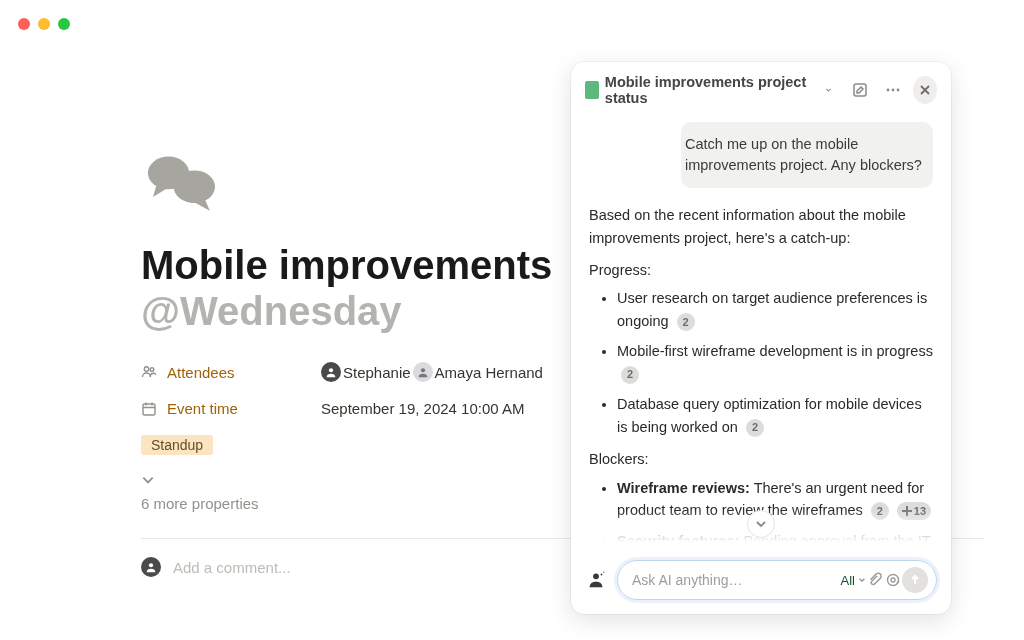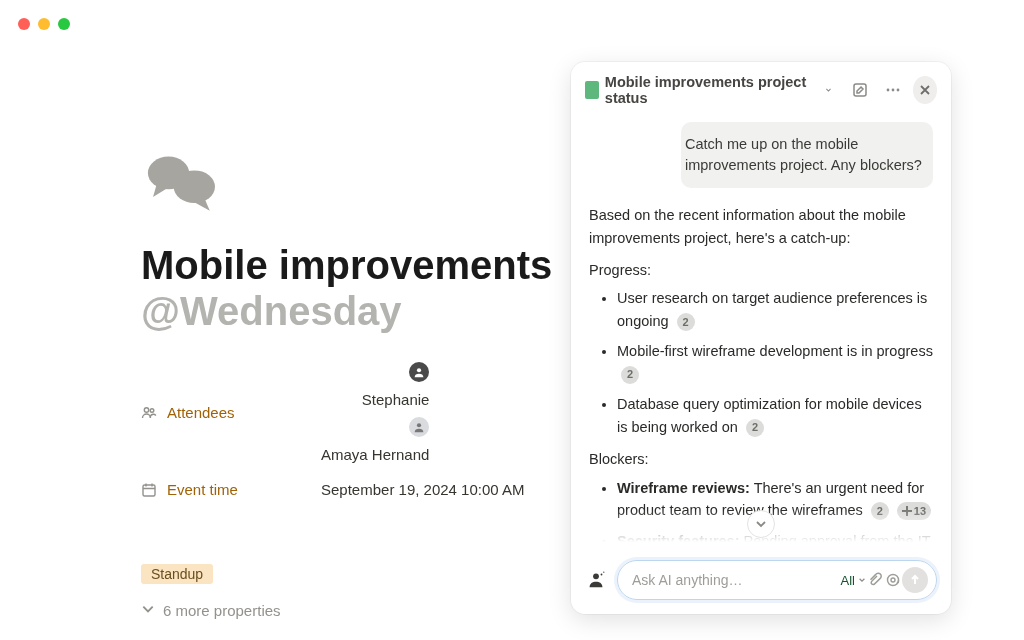--- a/index.html
+++ b/index.html
@@ -14,26 +14,26 @@
   .page { position: absolute; left: 141px; top: 150px; right: 40px; }
   .page-icon { margin-bottom: 18px; }
   .page-icon svg { width: 86px; height: 70px; }
   .title { font-size: 40px; font-weight: 700; line-height: 1.15; color: #1a1a1a; }
   .title .at-day { color: #b3b3b0; font-weight: 700; }
   
   .props { margin-top: 28px; display: flex; flex-direction: column; gap: 18px; font-size: 15px; }
   .prop-row { display: flex; align-items: center; }
   .prop-label { width: 180px; display: flex; align-items: center; gap: 10px; color: #a16207; }
   .prop-label svg { width: 16px; height: 16px; }
-  .prop-val { color: #37352f; display: flex; align-items: flex-end; gap: 9px; flex-direction: column; }
+  .prop-val { color: #37352f; display: flex; align-items: center; gap: 2px; }
   .avatar { width: 20px; height: 20px; border-radius: 50%; background: #4a4a4a; display: inline-flex; align-items: center; justify-content: center; }
   .avatar svg { width: 14px; height: 14px; }
   .avatar.light { background: #d9dbdf; }
-  .tag-standup { background: #fae4c1; color: #6b4e1f; padding: 2px 10px; border-radius: 3px; font-size: 14px; font-weight: 500; margin-top: 48px; }
-  .more-props { display: flex; align-items: flex-start; gap: 8px; color: #93918c; font-size: 15px; cursor: pointer; }
+  .tag-standup { background: #fae4c1; color: #6b4e1f; padding: 2px 10px; border-radius: 3px; font-size: 14px; font-weight: 500; }
+  .more-props { display: flex; align-items: flex-start; gap: 8px; color: #93918c; font-size: 15px; cursor: pointer; flex-direction: column; }
   .more-props svg { width: 14px; height: 14px; }
   
   .divider { height: 1px; background: #e6e6e4; margin-top: 26px; }
   .comment-row { display: flex; align-items: center; gap: 12px; margin-top: 18px; color: #bdbbb4; font-size: 15px; }
 
   
   .panel {
     position: absolute;
     left: 571px; top: 62px;
     width: 380px; height: 552px;

